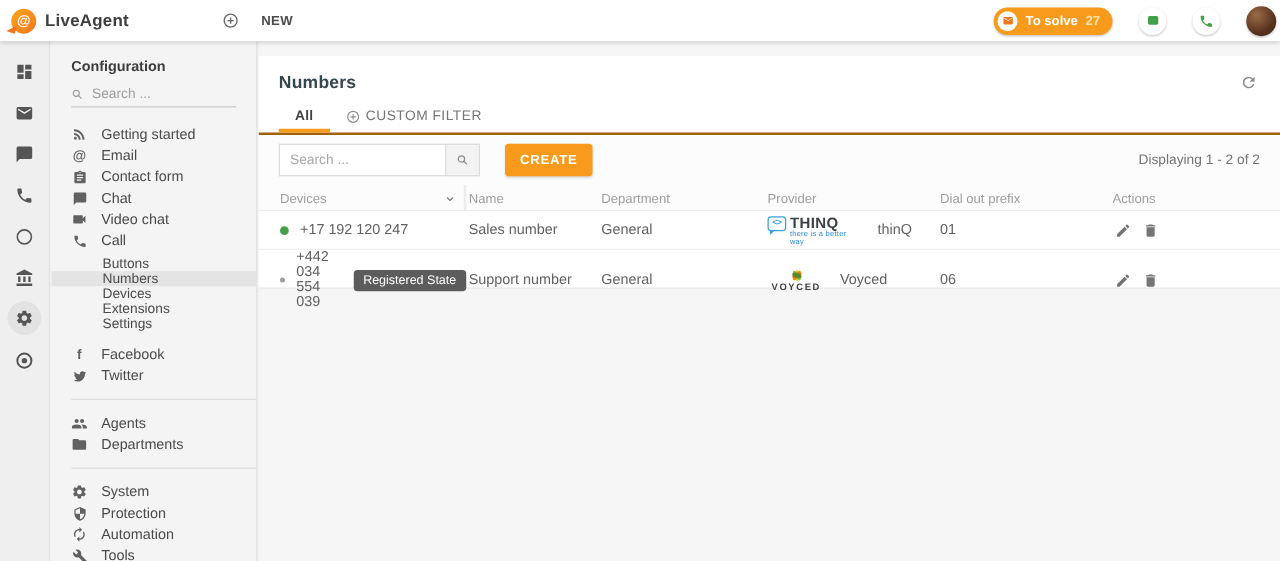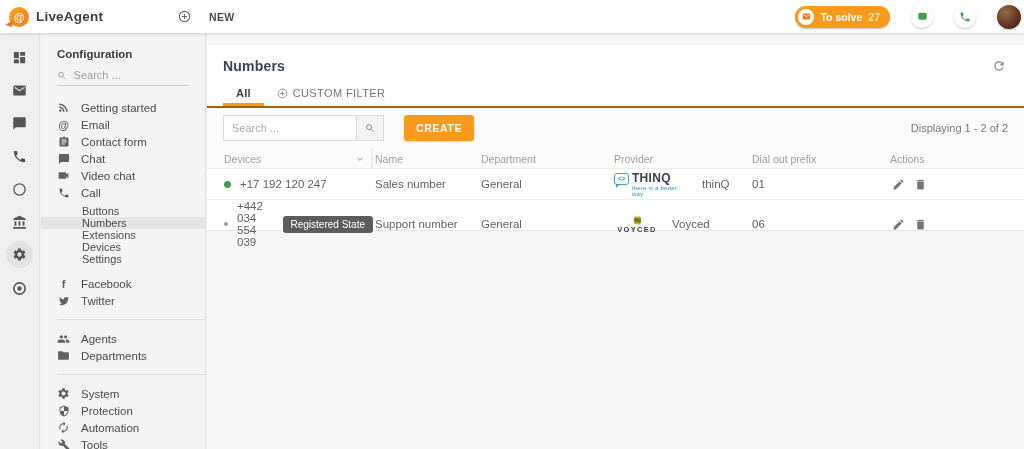--- a/index.html
+++ b/index.html
@@ -245,24 +245,24 @@
         <span>Call</span>
       </div>
     <div class="sb-sub">
       <div class="sb-subitem">
           <span>Buttons</span>
         </div>
       <div class="sb-subitem active">
           <span>Numbers</span>
         </div>
       <div class="sb-subitem">
+          <span>Devices</span>
+        </div>
+      <div class="sb-subitem">
           <span>Extensions</span>
-        </div>
-      <div class="sb-subitem">
-          <span>Devices</span>
         </div>
       <div class="sb-subitem">
           <span>Settings</span>
         </div>
     </div>
     <div class="gap8"></div>
     <div class="sb-item">
         <span class="glyph">f</span>
         <span>Facebook</span>
       </div>

